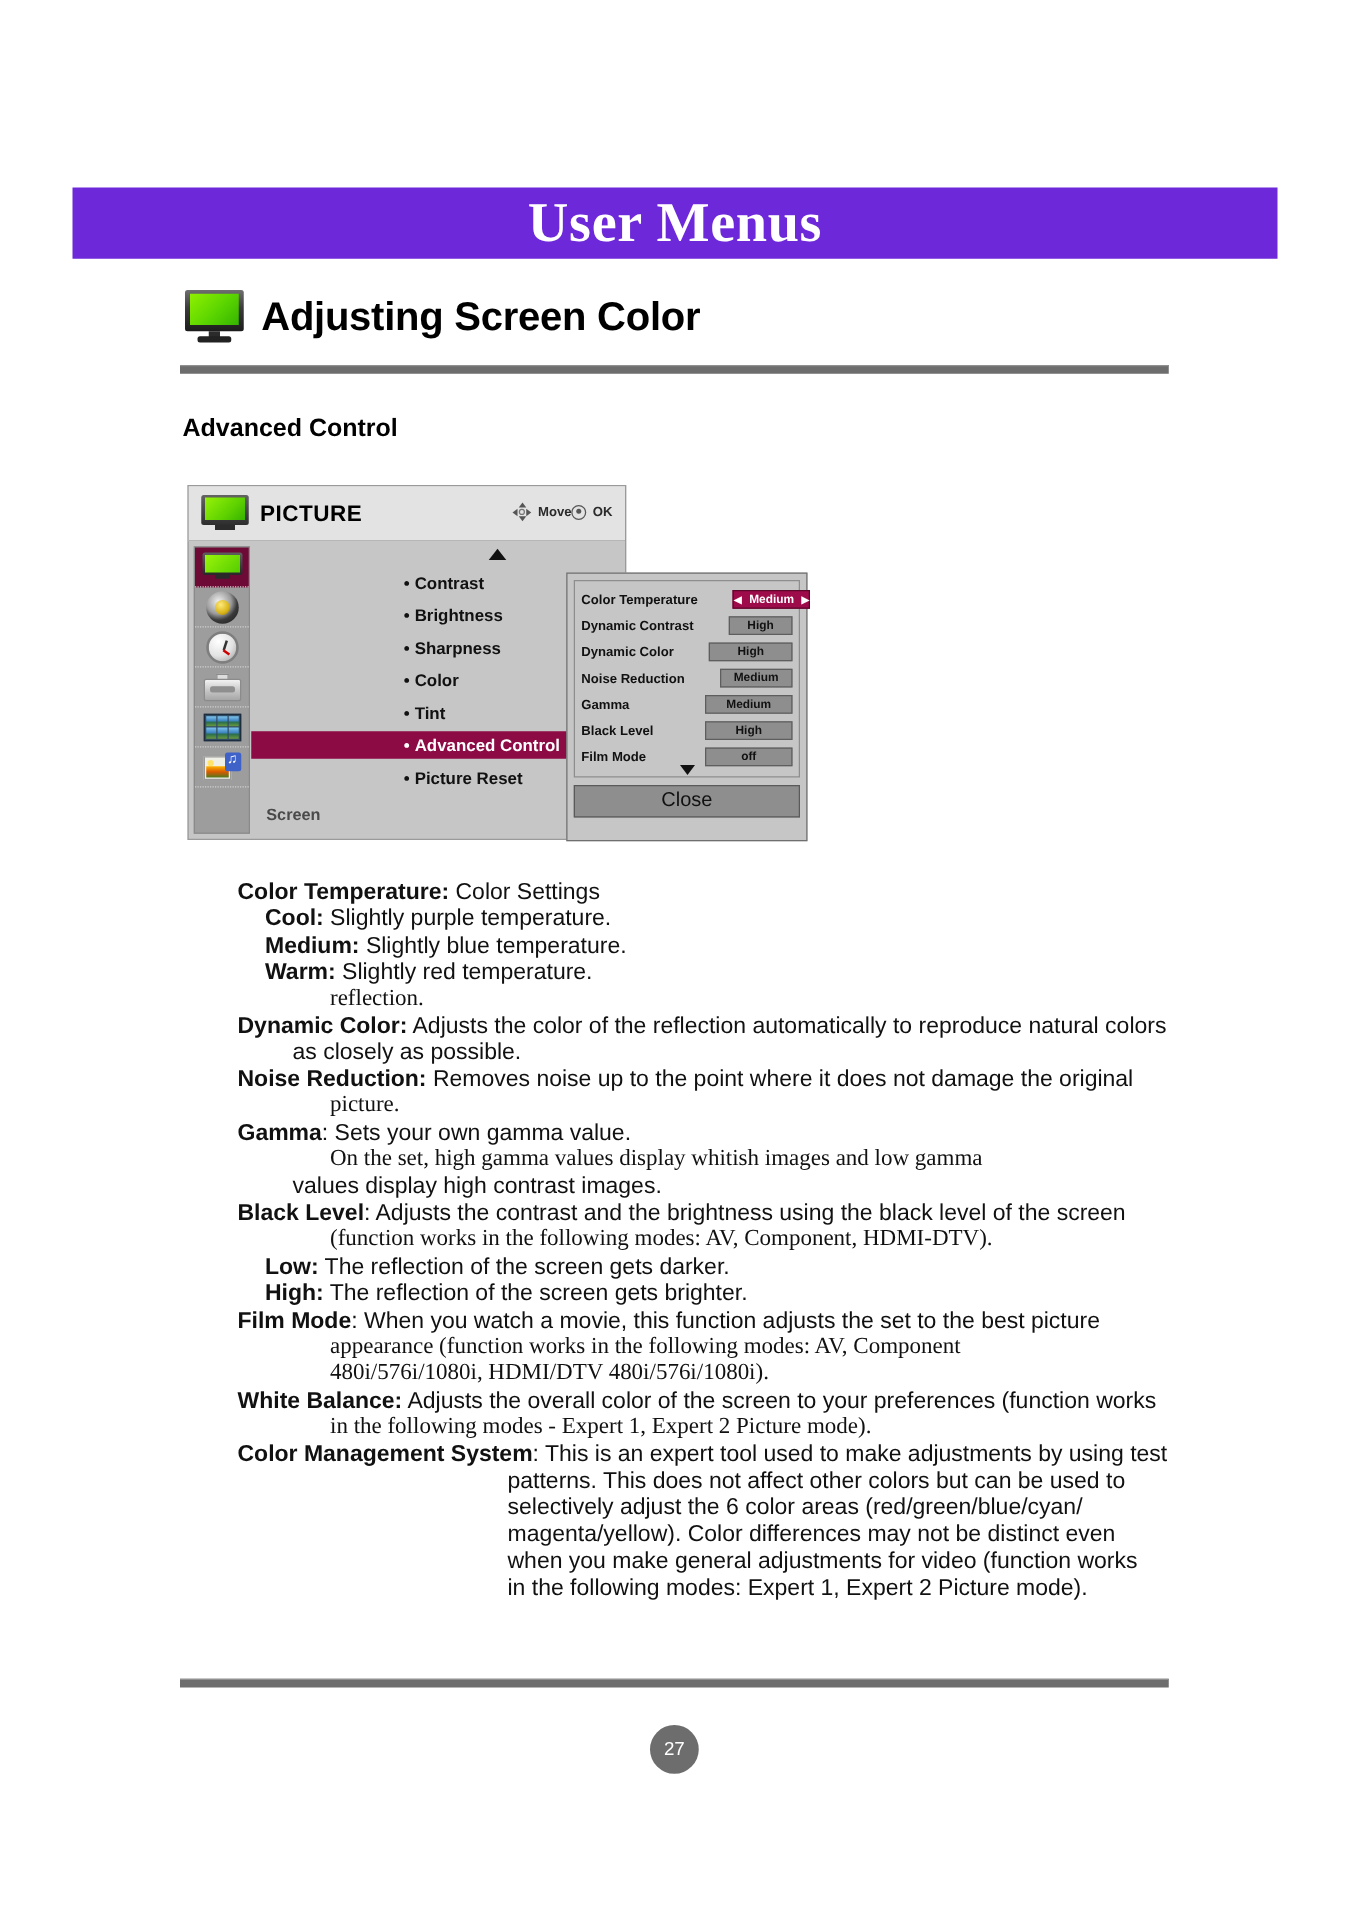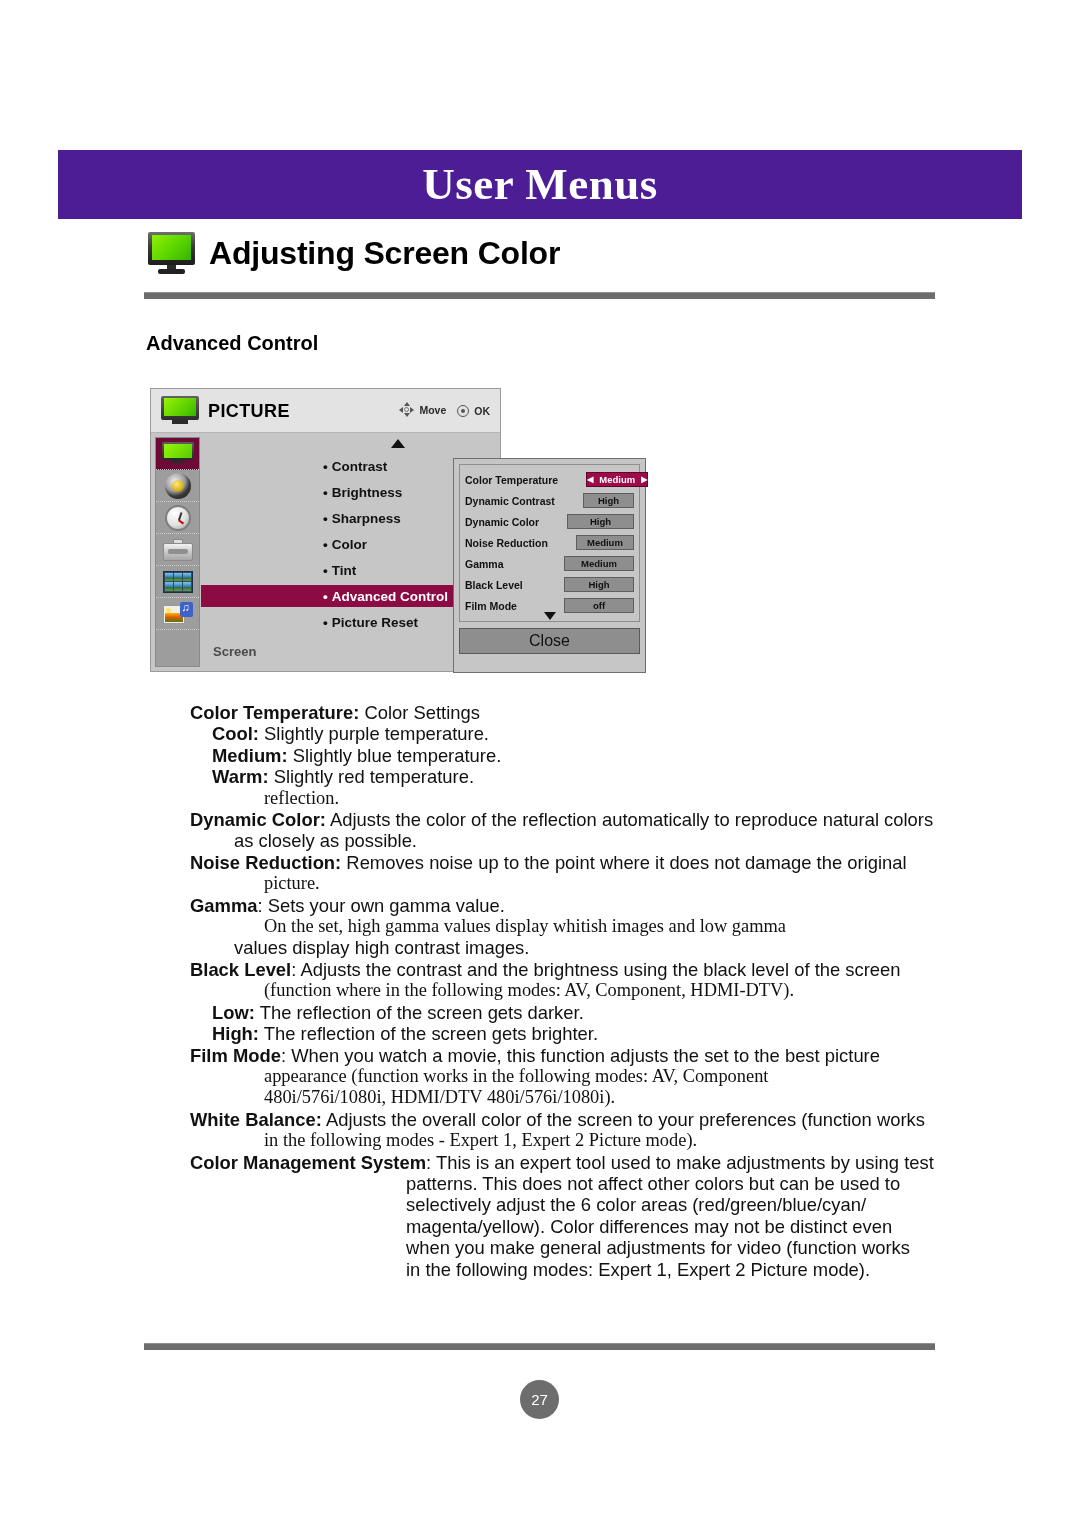--- a/index.html
+++ b/index.html
@@ -15,22 +15,22 @@
     color: #000;
     overflow: hidden;
   }
 
   
   .banner {
     position: absolute;
     left: 58px;
     top: 150px;
     width: 964px;
-    height: 69px;
-    background: #4c1d95;
+    height: 57px;
+    background: #6d28d9;
   }
   .banner-title {
     position: absolute;
     left: 0;
     right: 0;
     top: 50%;
     transform: translateY(-52%);
     text-align: center;
     color: #ffffff;
     font-family: "Liberation Serif", serif;
@@ -162,22 +162,22 @@
     top: 12px;
     font-size: 18px;
     font-weight: bold;
     letter-spacing: 0.4px;
   }
   .hdr-hints {
     position: absolute;
     right: 10px;
     top: 13px;
     display: flex;
-    align-items: flex-end;
-    gap: 11px;
+    align-items: center;
+    gap: 0;
     font-size: 10.5px;
     font-weight: bold;
     color: #2a2a2a;
   }
   .hint {
     display: flex;
     align-items: center;
     gap: 5px;
   }
   .move-icon {
@@ -725,21 +725,21 @@
   <p class="p-cont2">as closely as possible.</p>
 
   <p><b>Noise Reduction:</b><span> Removes noise up to the point where it does not damage the original</span></p>
   <p class="p-cont">picture.</p>
 
   <p><b>Gamma</b><span>: Sets your own gamma value.</span></p>
   <p class="p-cont">On the set, high gamma values display whitish images and low gamma</p>
   <p class="p-cont2">values display high contrast images.</p>
 
   <p><b>Black Level</b><span>: Adjusts the contrast and the brightness using the black level of the screen</span></p>
-  <p class="p-cont">(function where in the following modes: AV, Component, HDMI-DTV).</p>
+  <p class="p-cont">(function works in the following modes: AV, Component, HDMI-DTV).</p>
 
   <p class="p-ind1"><b>Low:</b><span> The reflection of the screen gets darker.</span></p>
   <p class="p-ind1"><b>High:</b><span> The reflection of the screen gets brighter.</span></p>
 
   <p><b>Film Mode</b><span>: When you watch a movie, this function adjusts the set to the best picture</span></p>
   <p class="p-cont">appearance (function works in the following modes: AV, Component</p>
   <p class="p-cont">480i/576i/1080i, HDMI/DTV 480i/576i/1080i).</p>
 
   <p><b>White Balance:</b><span> Adjusts the overall color of the screen to your preferences (function works</span></p>
   <p class="p-cont">in the following modes - Expert 1, Expert 2 Picture mode).</p>

